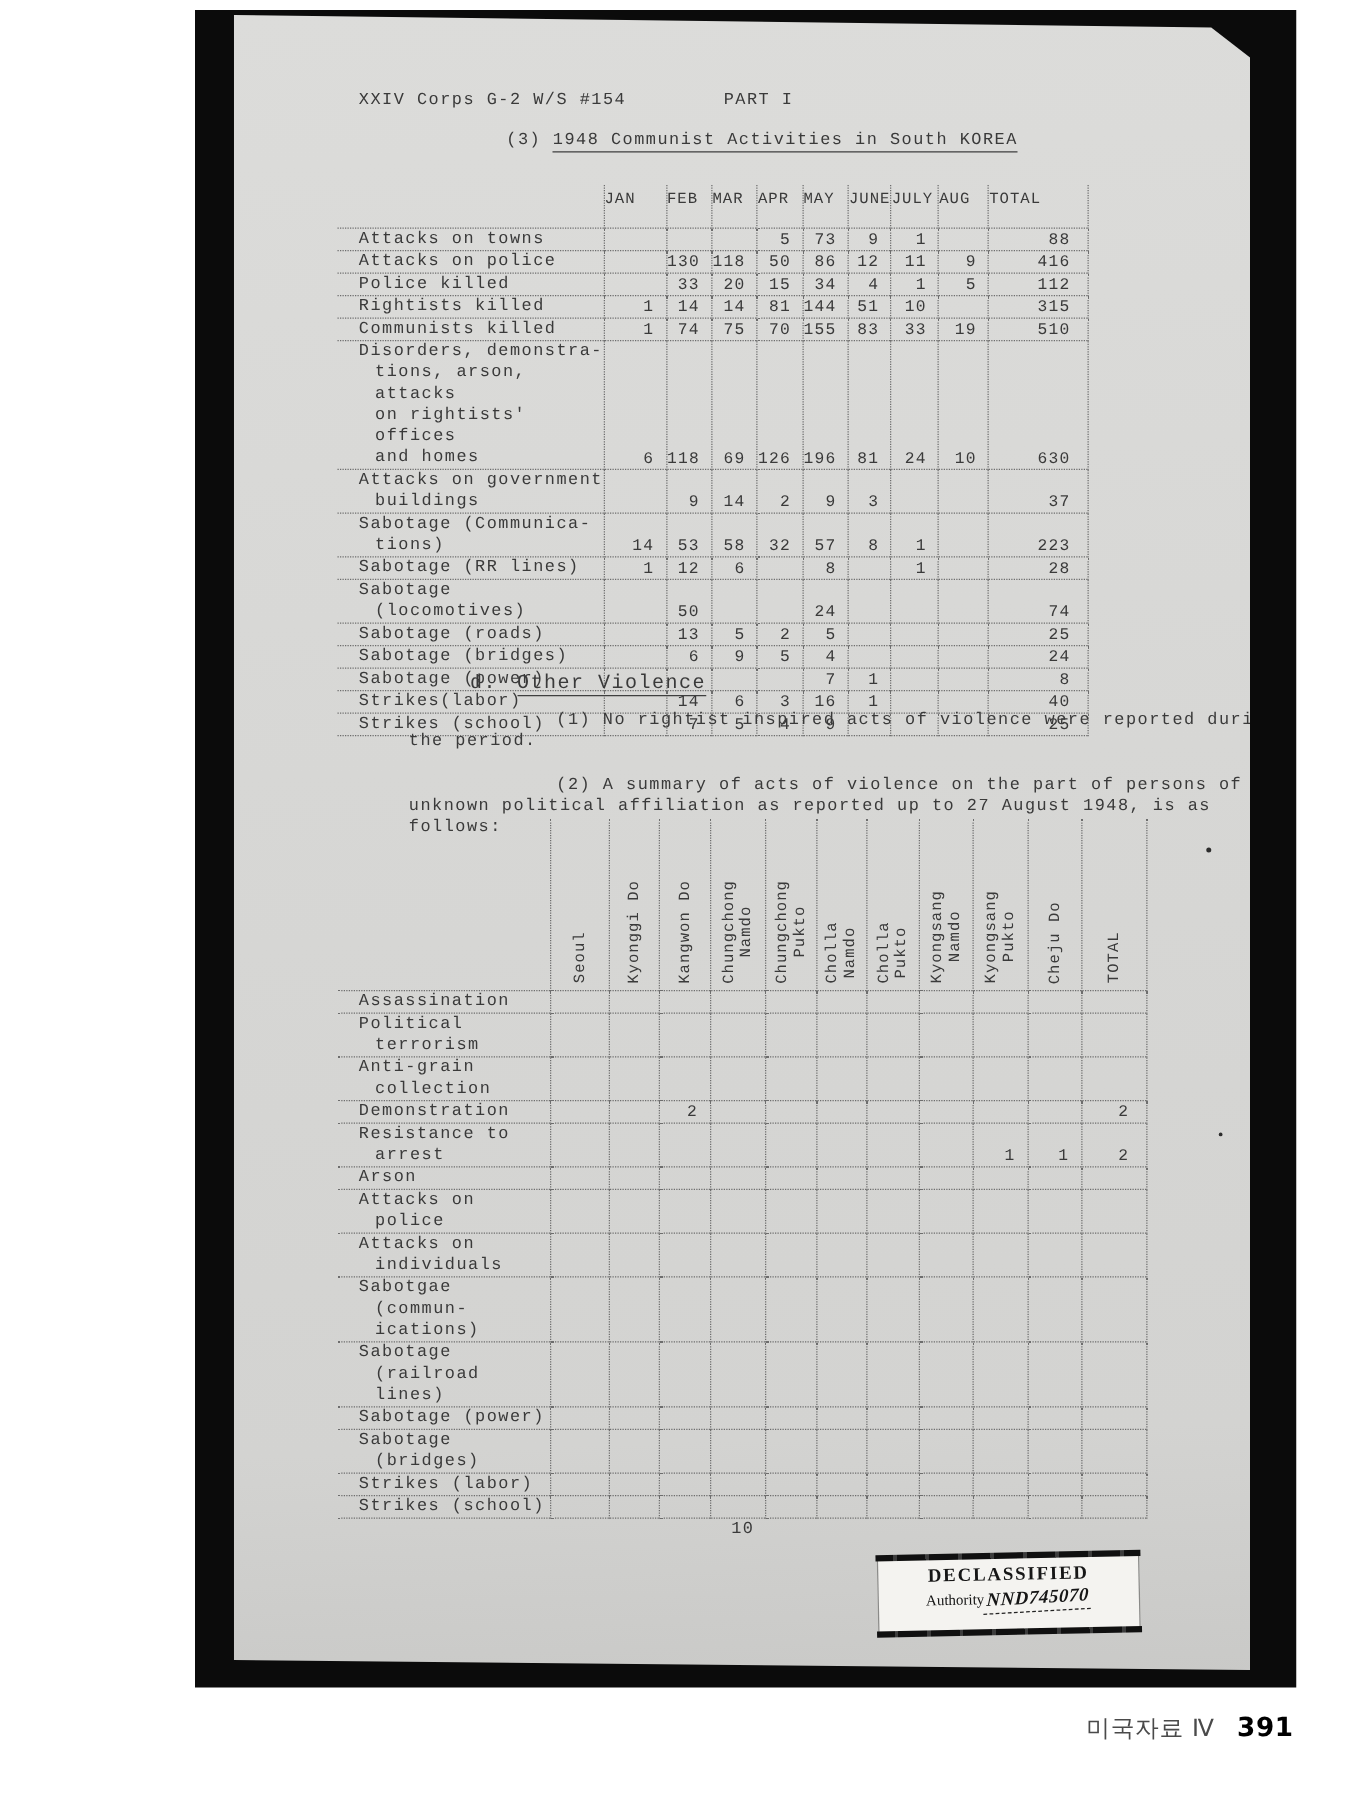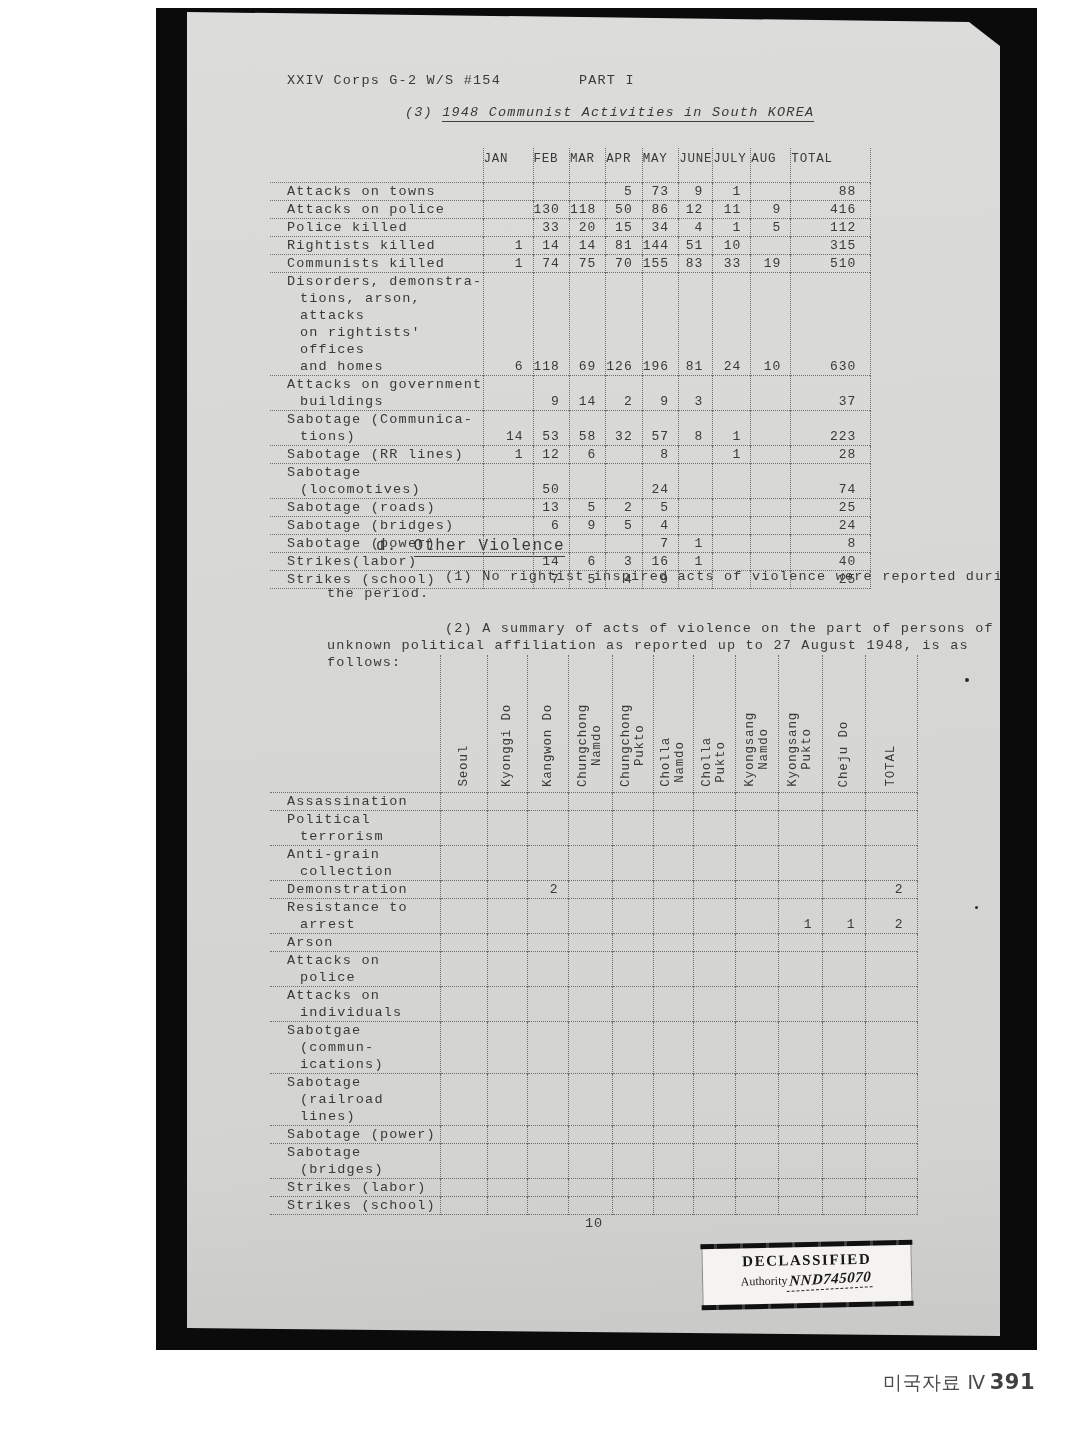--- a/index.html
+++ b/index.html
@@ -21,21 +21,21 @@
     color:#3a3a3a;
   }
   .fold{
     position:absolute;right:0;top:10px;width:32px;height:27px;
     background:linear-gradient(215deg,transparent 48%,#c6c6c4 49%,#b2b2b0 100%);
     clip-path:polygon(0 0,100% 100%,0 100%);
   }
   .typed{letter-spacing:1.2px;font-size:13.5px;line-height:17px;white-space:pre;}
   .doc-header{position:absolute;left:100px;top:62px;width:650px;}
   .doc-header .right{margin-left:78px;}
-  .section-title{position:absolute;left:218px;top:95px;font-size:13.5px;letter-spacing:1.2px;font-style:italic;}
+  .section-title{position:absolute;left:218px;top:95px;font-size:13.5px;letter-spacing:1.2px;}
   .u{border-bottom:1.6px solid #3f3f3f;padding-bottom:1px;}
 
   
   table{border-collapse:collapse;table-layout:fixed;position:absolute;}
   #t1{left:83px;top:138px;}
   #t2{left:83px;top:645px;}
   td,th{padding:0;font-weight:normal;}
   tbody tr{border-bottom:1px dotted #6d6d6d;}
   thead tr{border-bottom:1px dotted #6d6d6d;}
   th,td{border-right:1px dotted #6d6d6d;}
@@ -91,21 +91,21 @@
     border-bottom:1.5px dashed #222;padding:0 2px 1px 2px;
   }
   
   .speck{position:absolute;width:4px;height:4px;border-radius:50%;background:#2c2c2c;}
 
   .book-caption{
     position:absolute;right:45px;top:1370px;
     font-family:"DejaVu Sans","Liberation Sans",sans-serif;
     font-size:19px;color:#4a4a4a;letter-spacing:0.5px;
   }
-  .book-caption b{font-size:21px;color:#404040;margin-left:4px;}
+  .book-caption b{font-size:21px;color:#000000;margin-left:18px;}
 </style>
 </head>
 <body>
 
 <div class="scan-frame">
   <div class="page">
     <div class="fold"></div>
 
     <div class="doc-header typed"><span>XXIV Corps G-2 W/S #154</span><span class="right">PART I</span></div>
 

